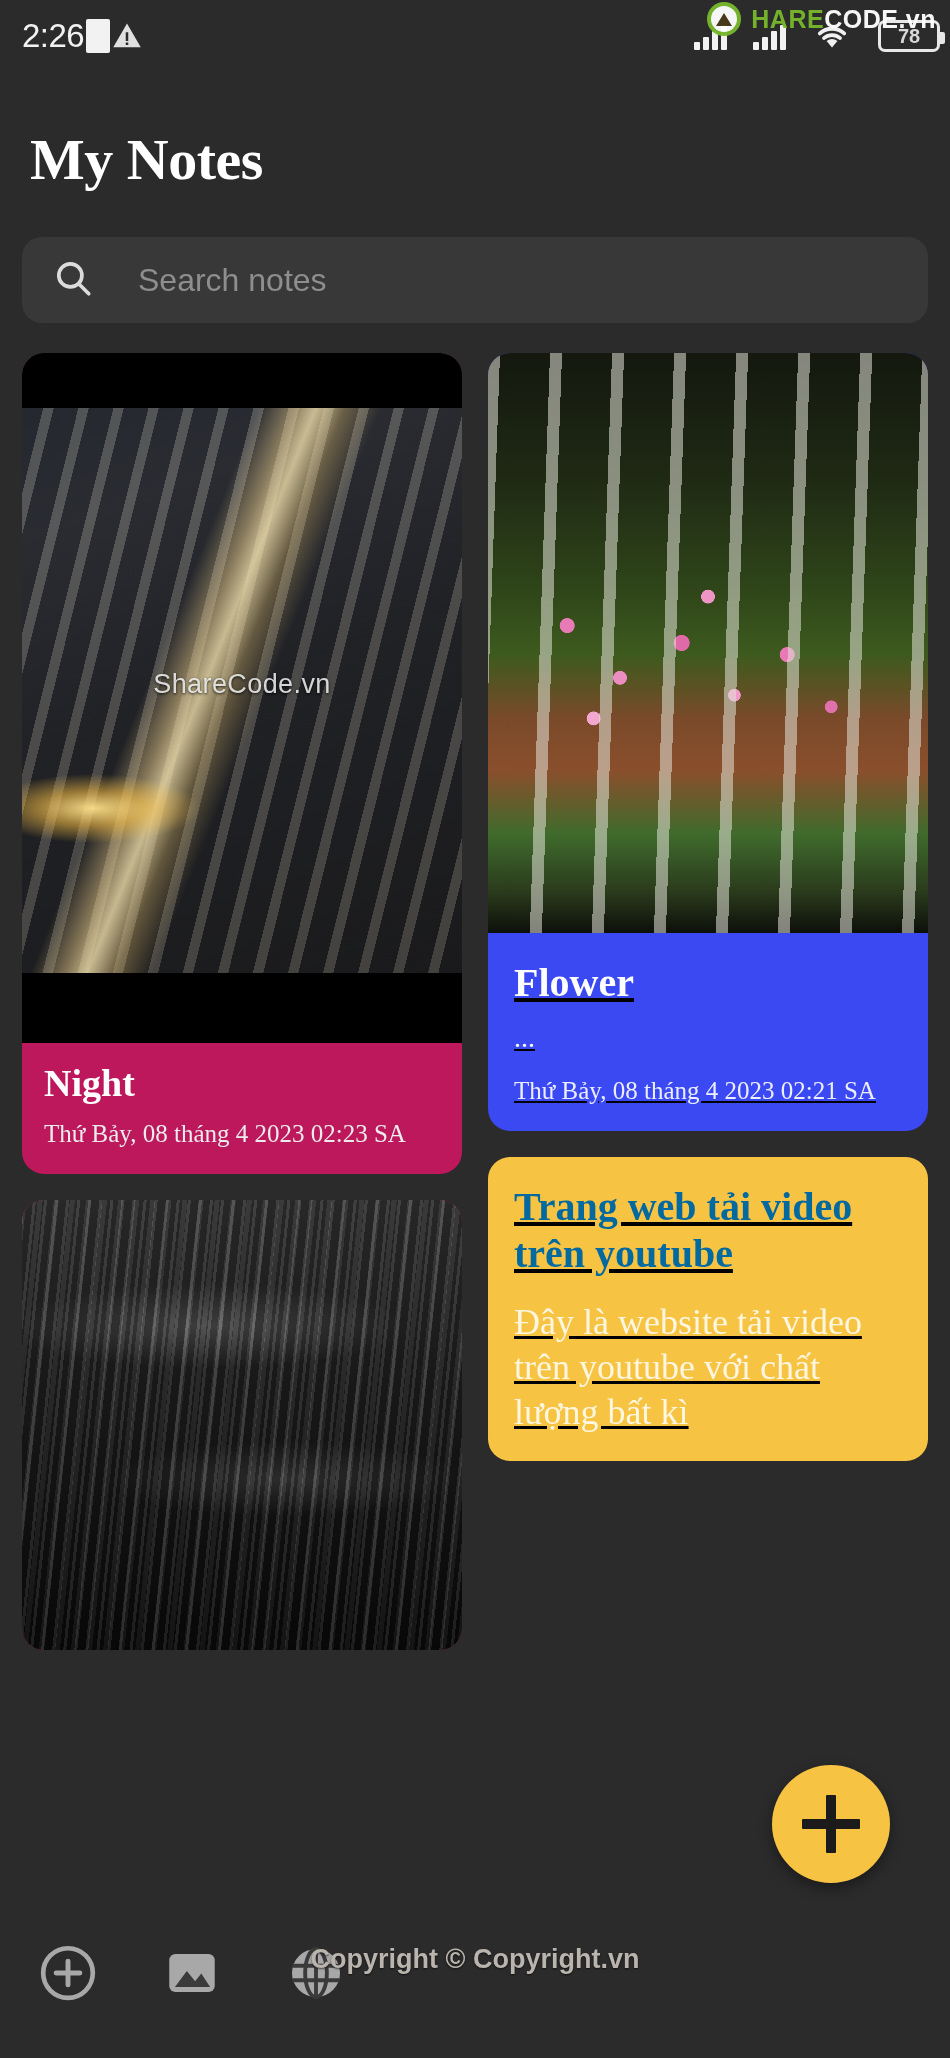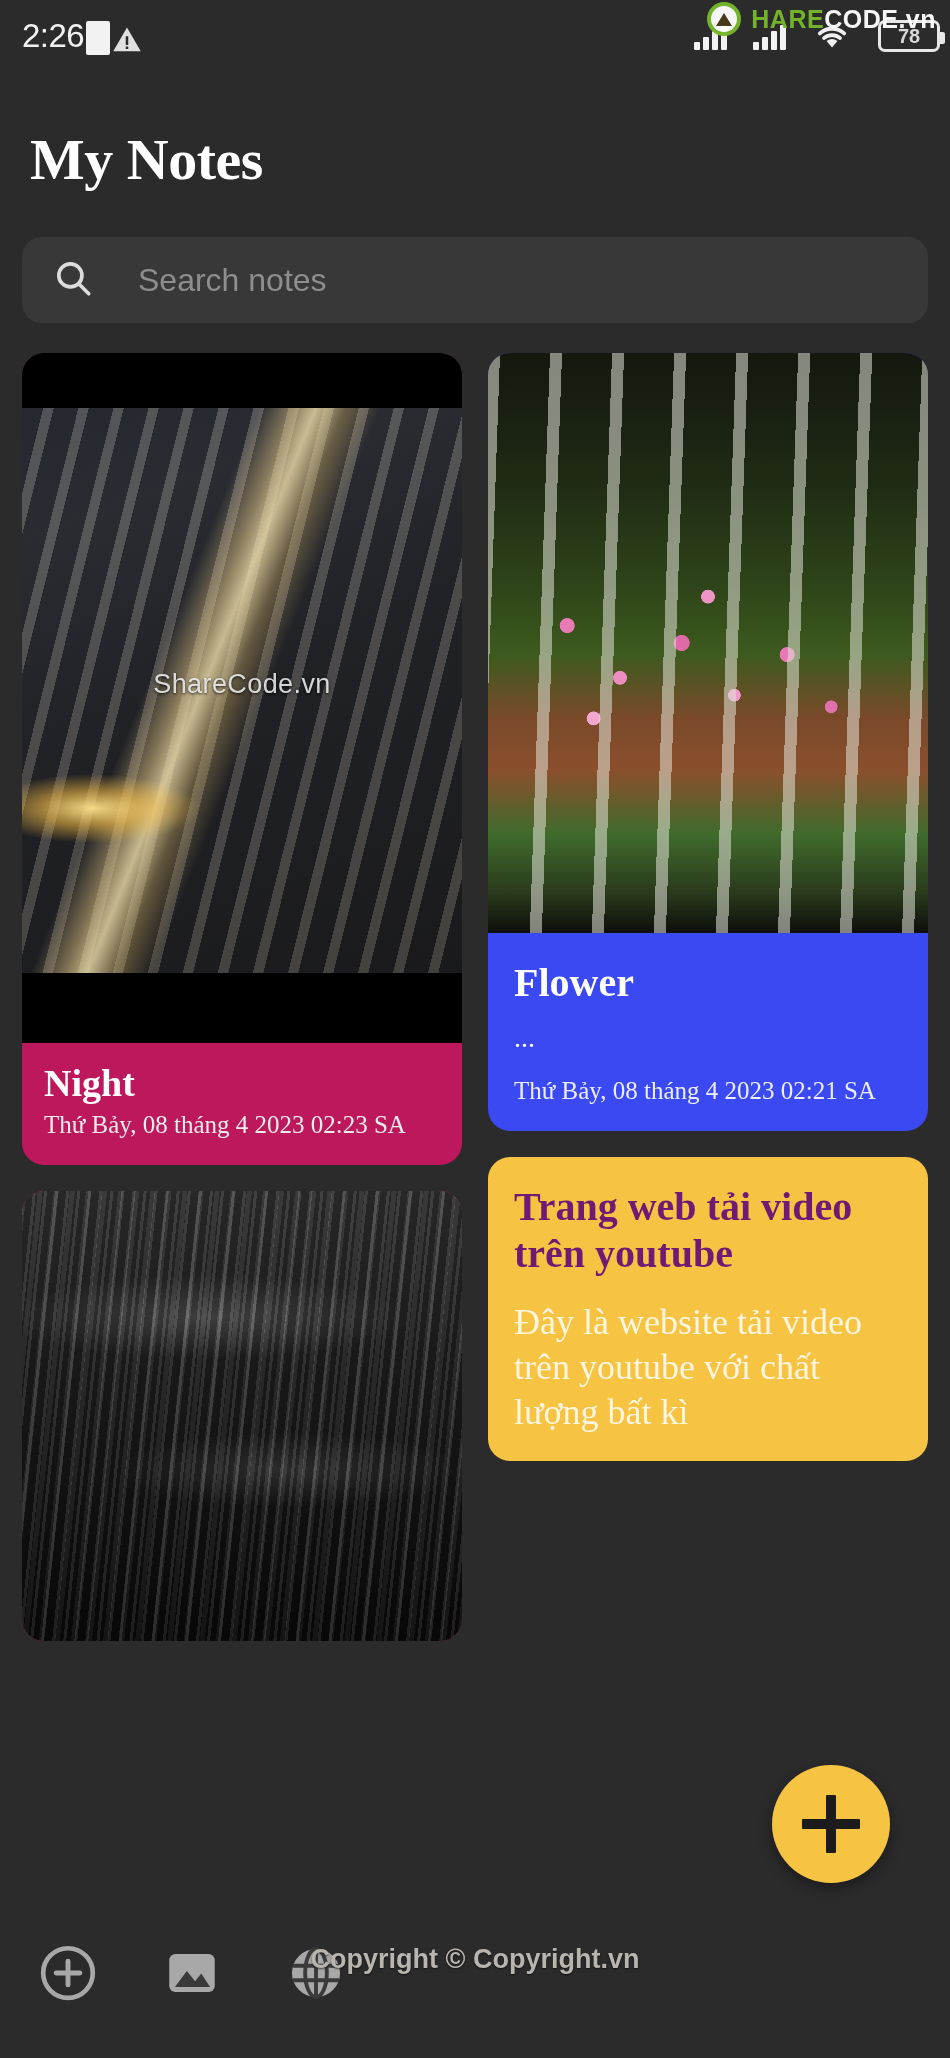--- a/index.html
+++ b/index.html
@@ -20,21 +20,21 @@
   .status-bar {
     position: relative;
     height: 72px;
     display: flex;
     align-items: center;
     padding: 0 22px;
     color: #ffffff;
   }
   .status-left {
     display: flex;
-    align-items: flex-end;
+    align-items: center;
     gap: 2px;
   }
   .status-clock {
     font-family: "Liberation Sans", sans-serif;
     font-size: 33px;
     font-weight: 400;
     letter-spacing: -0.5px;
     color: #f2f2f2;
   }
   .status-block {
@@ -184,21 +184,21 @@
     font-family: "Liberation Serif", serif;
     font-weight: bold;
     font-size: 38px;
     color: #ffffff;
     line-height: 1.1;
   }
   .note-date-dark {
     font-family: "Liberation Serif", serif;
     font-size: 25px;
     color: #ececec;
-    margin-top: 6px;
+    margin-top: 15px;
   }
 
   
   .night-img {
     height: 690px;
     background:
       linear-gradient(180deg, #000 0 55px, rgba(0,0,0,0) 55px 100%),
       linear-gradient(0deg, #000 0 70px, rgba(0,0,0,0) 70px 100%),
       radial-gradient(ellipse 150px 48px at 16% 66%, rgba(255,226,140,.95) 0%, rgba(255,196,70,.55) 35%, rgba(120,88,20,0) 72%),
       linear-gradient(112deg, rgba(0,0,0,0) 36%, rgba(255,222,150,.45) 41%, rgba(255,236,180,.75) 44%, rgba(255,214,120,.3) 48%, rgba(0,0,0,0) 53%),
@@ -223,21 +223,21 @@
     height: 450px;
     background:
       repeating-linear-gradient(96deg, rgba(255,255,255,.085) 0 3px, rgba(0,0,0,.16) 3px 11px),
       repeating-linear-gradient(-84deg, rgba(255,255,255,.055) 0 5px, rgba(0,0,0,.20) 5px 16px),
       radial-gradient(ellipse 290px 60px at 42% 28%, rgba(200,200,200,.30), rgba(0,0,0,0) 70%),
       radial-gradient(ellipse 250px 52px at 60% 62%, rgba(170,170,170,.26), rgba(0,0,0,0) 72%),
       linear-gradient(180deg, #3a3a3a 0%, #242424 40%, #171717 72%, #0b0b0b 100%);
   }
 
   
-  .card-color { padding: 26px 32px 26px 26px; }
+  .card-color { padding: 26px 32px 26px 26px; text-decoration: underline; }
   .note-title-color {
     font-family: "Liberation Serif", serif;
     font-weight: bold;
     font-size: 40px;
     line-height: 1.18;
   }
   .note-body-color {
     font-family: "Liberation Serif", serif;
     font-size: 36px;
     line-height: 1.25;
@@ -409,21 +409,21 @@
         <div class="flower-img"></div>
       </div>
       <div class="card-color">
         <div class="note-title-color" style="color:#ffffff;">Flower</div>
         <div class="note-body-color" style="color:#ffffff;font-size:28px;margin-top:14px;">...</div>
         <div class="note-date-color" style="color:#eceeff;">Thứ Bảy, 08 tháng 4 2023 02:21 SA</div>
       </div>
     </div>
 
     <div class="card card-color" style="background:#f7c342;">
-      <div class="note-title-color" style="color:#701a75;">Trang web tải video trên youtube</div>
+      <div class="note-title-color" style="color:#0369a1;">Trang web tải video trên youtube</div>
       <div class="note-body-color" style="color:#fdf6e0;">Đây là website tải video trên youtube với chất lượng bất kì</div>
     </div>
 
   </div>
 </div>
 
 <div class="fab">
   <span class="fab-plus"></span>
 </div>
 

